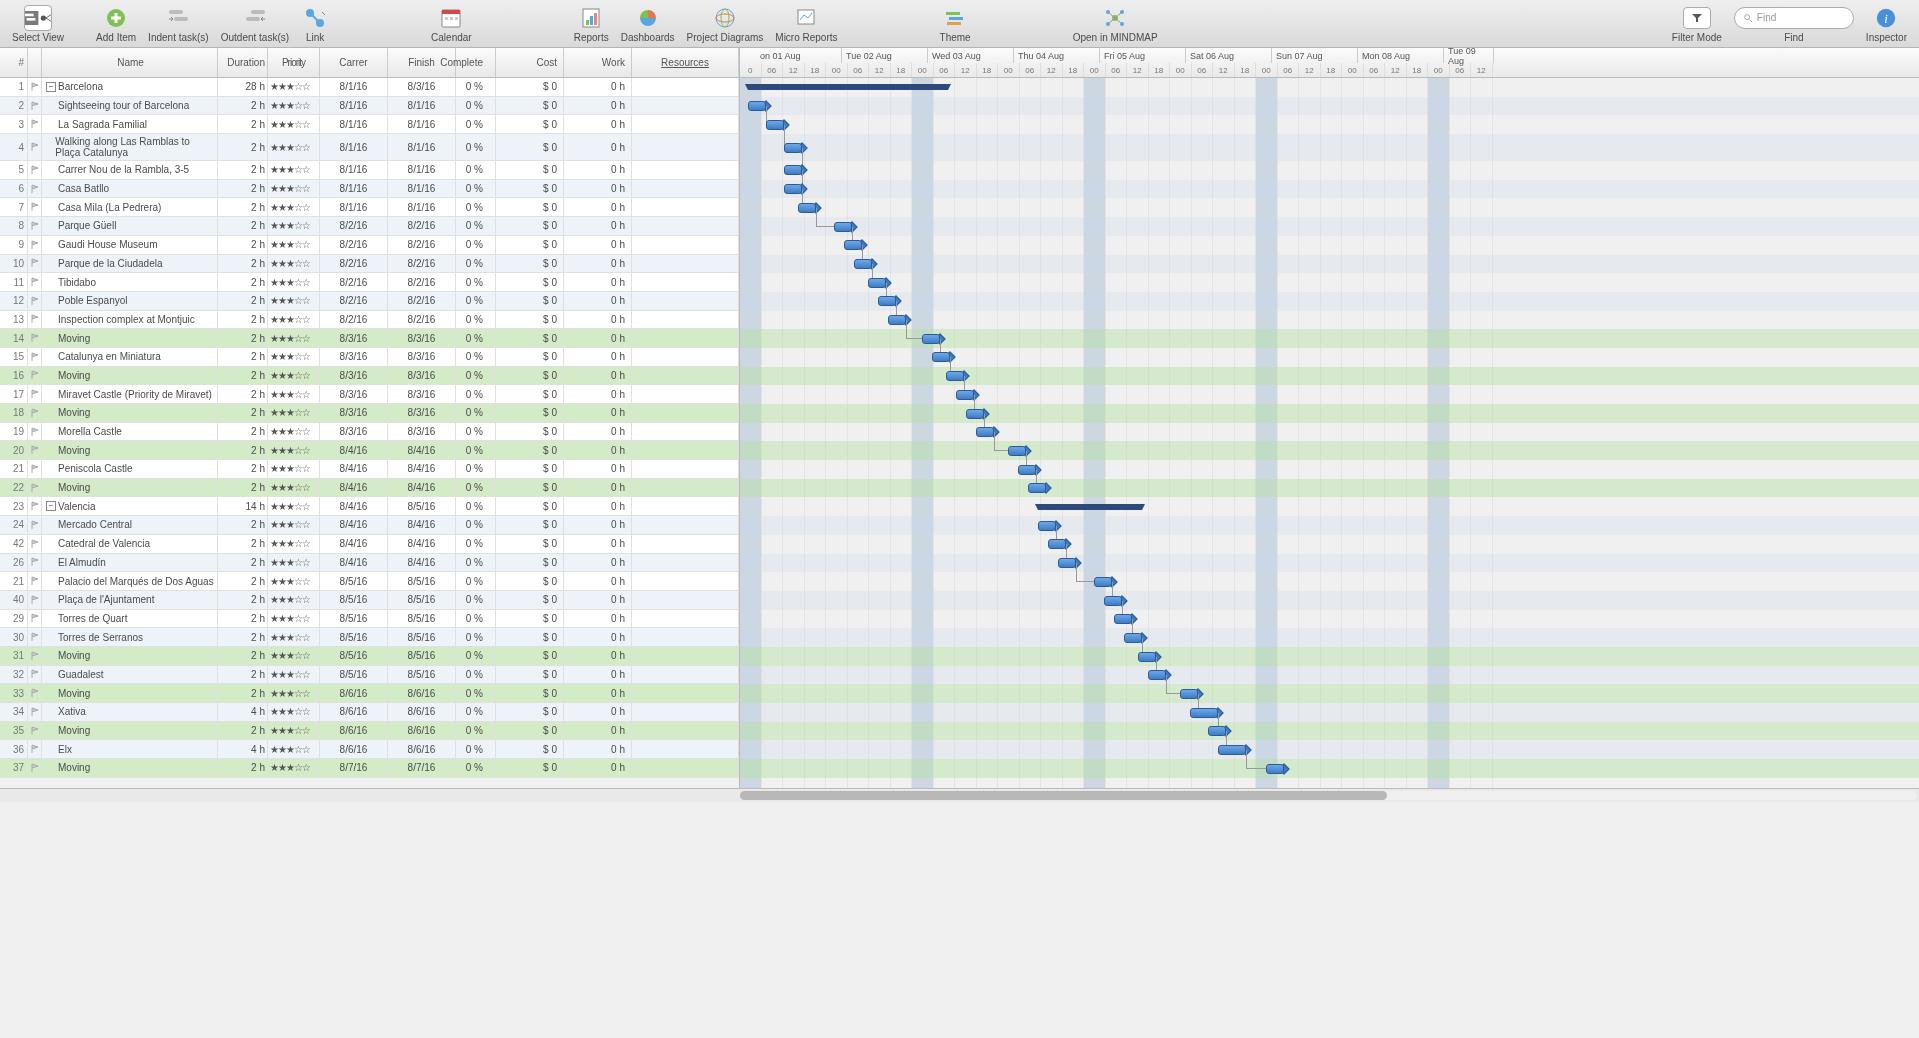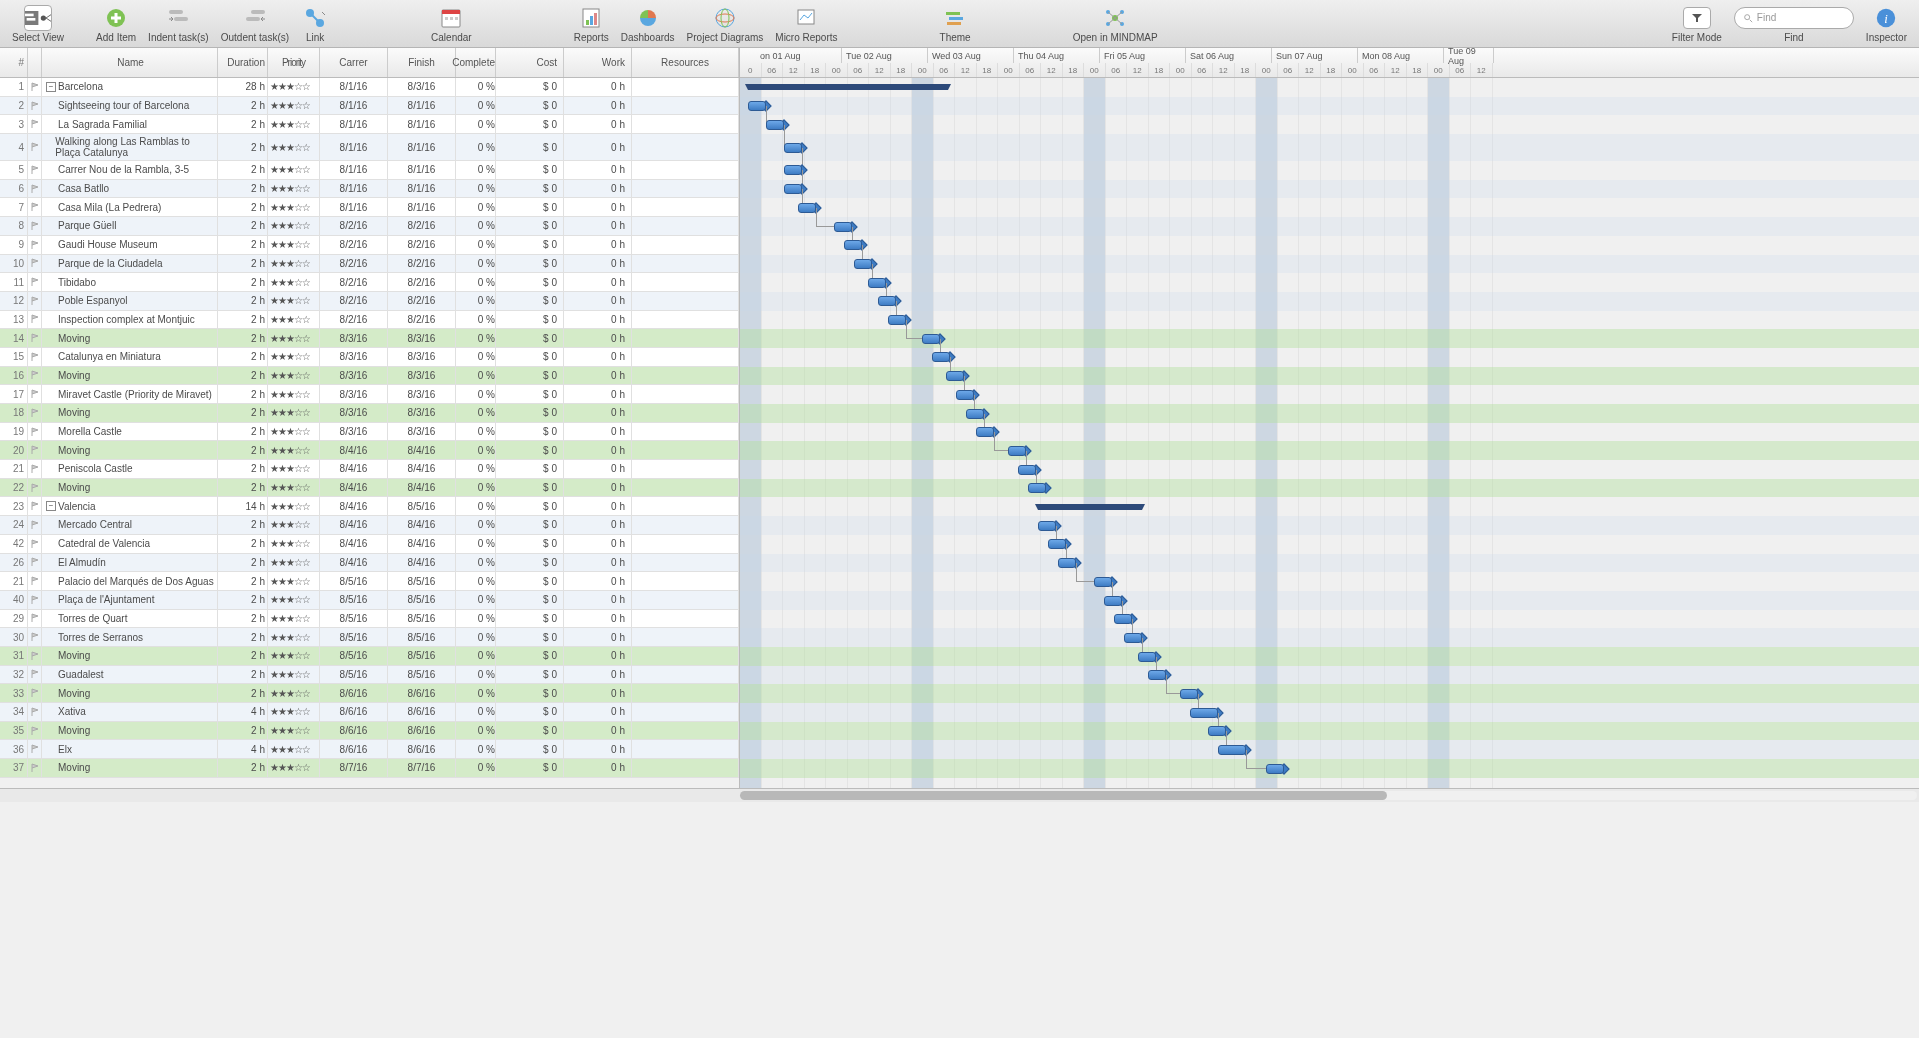--- a/index.html
+++ b/index.html
@@ -57,24 +57,24 @@
 .tr { display:flex; height:18.7px; border-bottom:1px solid #e0e0e0; align-items:center;}
 .td { border-right:1px solid #e0e0e0; font-size:10px; color:#4b4b4b; height:100%; display:flex; align-items:center; overflow:hidden;}
 
 .c-num{width:28px;justify-content:flex-end;padding-right:3px;color:#777;}
 .c-flag{width:14px;justify-content:center;}
 .c-name{width:176px;padding-left:4px;}
 .c-dur{width:50px;justify-content:flex-end;padding-right:2px;}
 .c-prio{width:52px;padding-left:2px;letter-spacing:-1px;color:#555;}
 .c-start{width:68px;justify-content:center;}
 .c-finish{width:68px;justify-content:center;}
-.c-comp{width:40px;justify-content:flex-end;padding-right:0;}
+.c-comp{width:40px;justify-content:flex-end;padding-right:12px;}
 .c-cost{width:68px;justify-content:flex-end;padding-right:6px;}
 .c-work{width:68px;justify-content:flex-end;padding-right:6px;}
-.c-res{flex:1;}
+.c-res{flex:1;text-decoration:underline;}
 
 .row-even{background:#fff;}
 .row-odd{background:#eef3f9;}
 .row-green{background:#d4ebc8 !important;}
 .row-summary{font-weight:500;}
 .row-summary .c-name{padding-left:4px;}
 .indent{display:inline-block;}
 .expander{width:10px;height:10px;border:1px solid #888;display:inline-flex;align-items:center;justify-content:center;margin-right:2px;font-size:8px;line-height:8px;background:#fff;}
 .flag-ic{width:10px;height:10px;}
 

